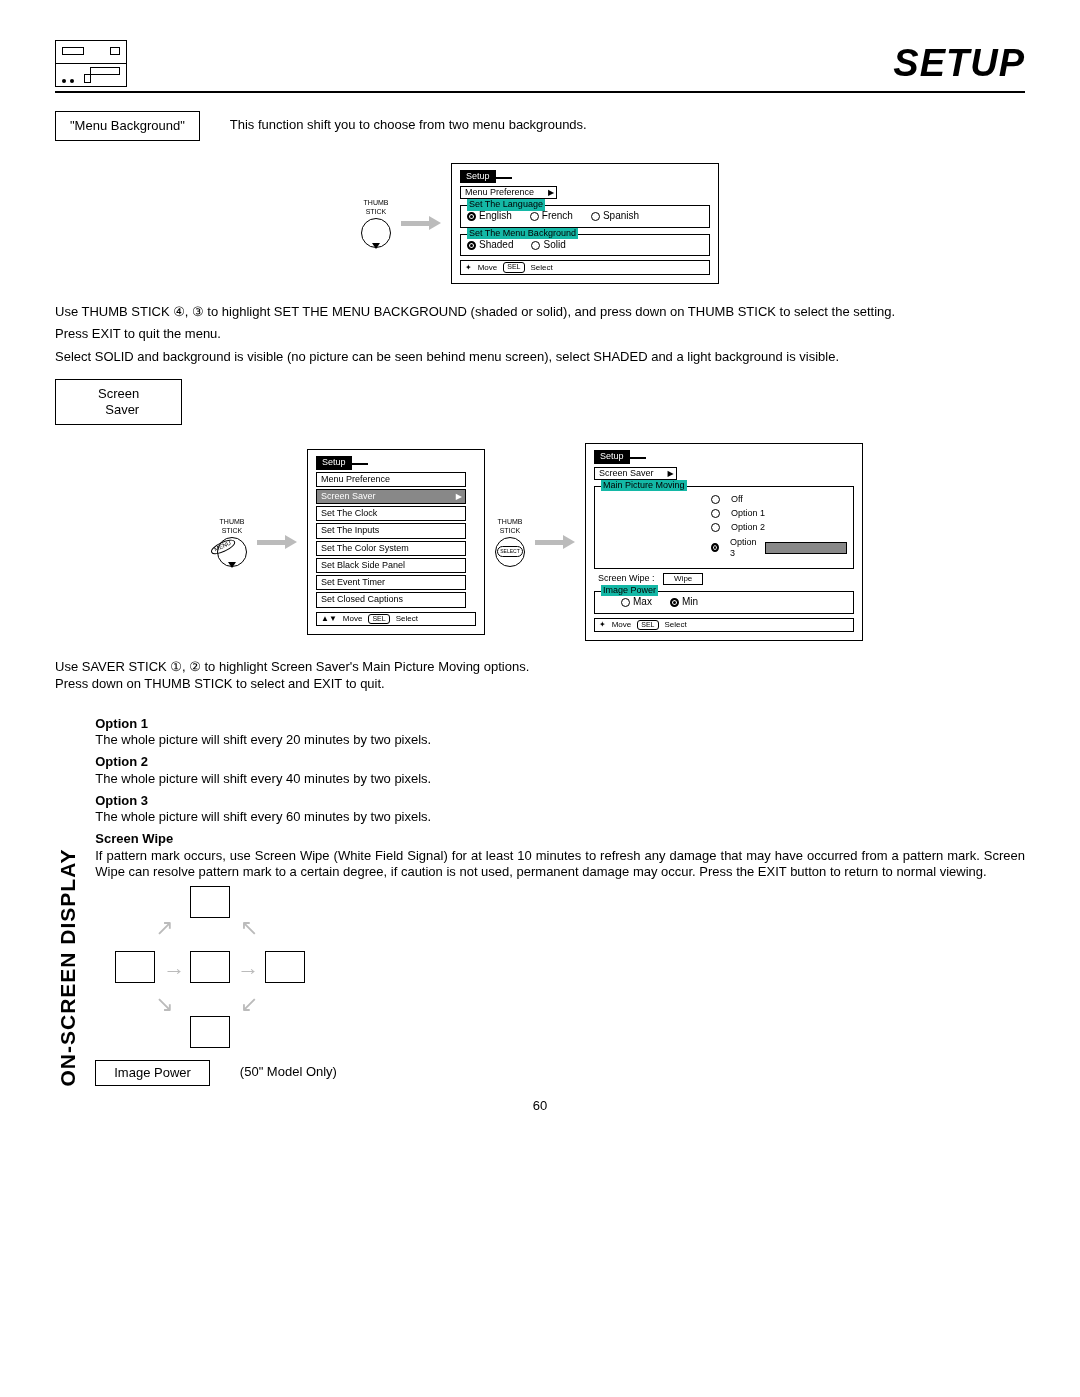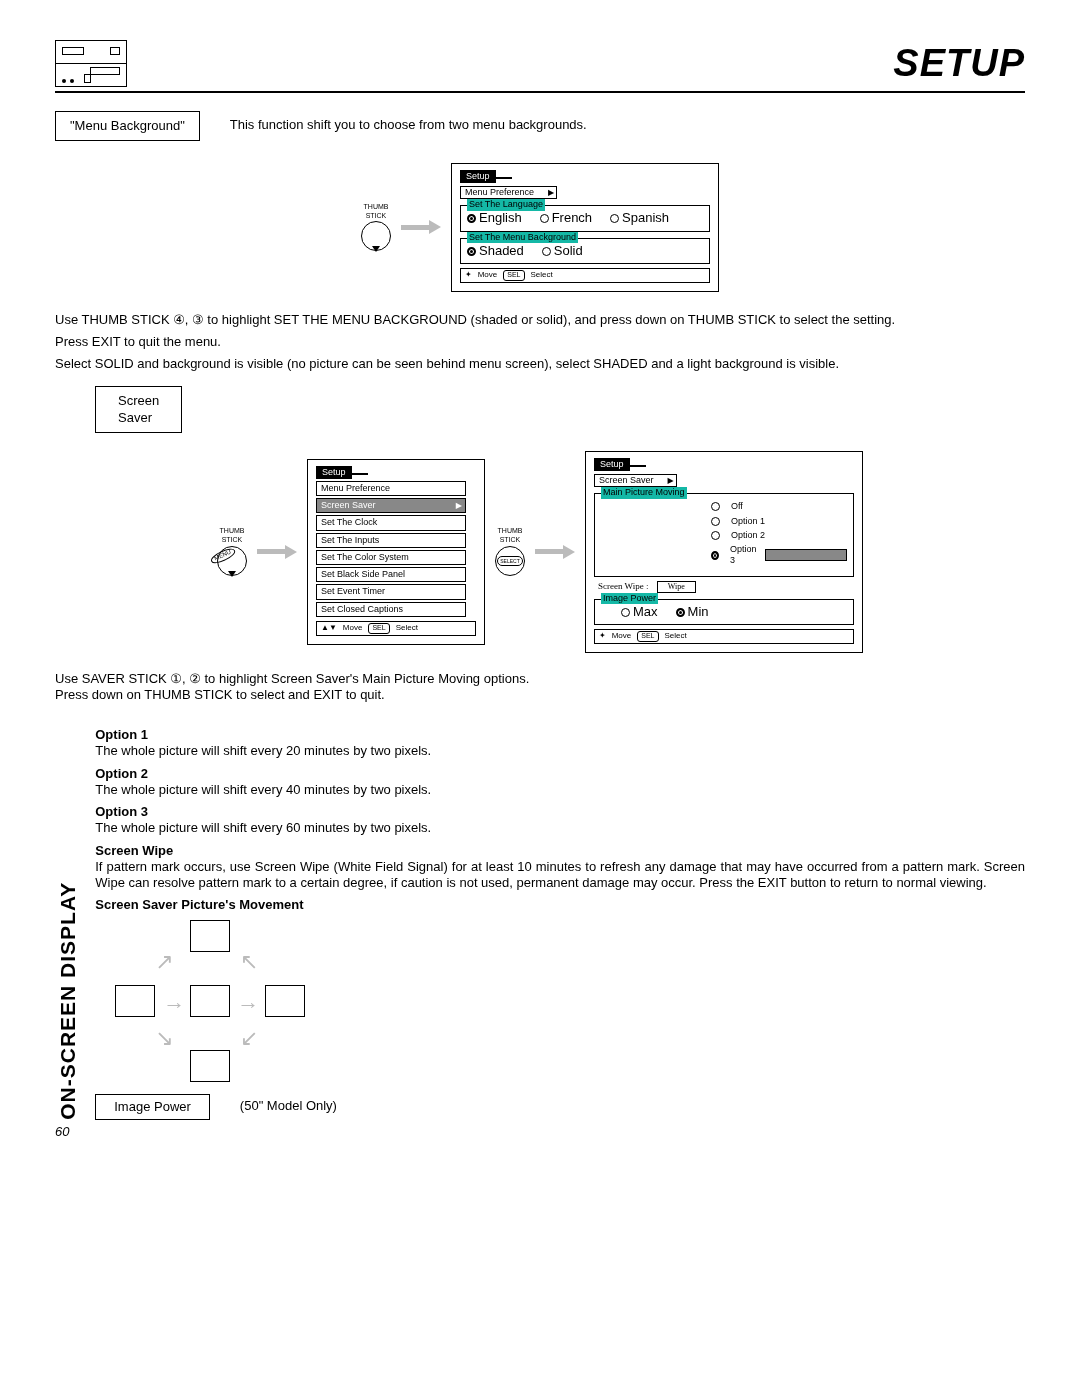--- a/index.html
+++ b/index.html
@@ -31,21 +31,21 @@
     font-size:9px;
     position: relative;
     margin: 10px 0;
   }
   .osd-tab { display:inline-block; background:#000; color:#fff; padding:1px 6px; font-size:9px; margin-right:-4px;}
   .osd-tab2 { display:inline-block; border:1px solid #000; background:#888; color:#fff; padding:0px 12px 0px 6px; font-size:9px;}
   .osd-sub { display:inline-block; border:1px solid #000; background:#fff; padding:0 22px 0 4px; font-size:9px; margin-top:3px; position:relative;}
   .osd-sub .arrow-r { position:absolute; right:2px; top:1px; font-size:8px;}
   .fieldset { border:1px solid #000; margin:6px 0 4px 0; padding:4px 6px 4px 6px; position:relative;}
   .fieldset .legend { position:absolute; top:-7px; left:6px; background:#14b8a6; padding:0 2px; font-size:9px;}
-  .radio-row { display:flex; gap:18px; font-size:13px;}
+  .radio-row { display:flex; gap:18px; font-size:10px;}
   .radio { display:inline-block; width:7px; height:7px; border:1px solid #000; border-radius:50%; margin-right:3px; vertical-align:middle;}
   .radio.on { background:#000; width:5px; height:5px; border:2px solid #000; box-shadow: inset 0 0 0 1px #fff;}
   .osd-foot { border:1px solid #000; font-size:8px; padding:1px 4px; margin-top:4px; display:flex; gap:6px; align-items:center;}
   .thumb-group { display:flex; flex-direction:column; align-items:center; font-size:7px; gap:1px;}
   .thumb-circle { width:28px; height:28px; border:1.5px solid #000; border-radius:50%; position:relative;}
   .thumb-circle .tri { position:absolute; bottom:-2px; left:10px; width:0; height:0; border-left:4px solid transparent; border-right:4px solid transparent; border-top:6px solid #000;}
   .arrow-line { display:flex; align-items:center;}
   .arrow-line .shaft { width:28px; height:5px; background:#bbb;}
   .arrow-line .head { width:0; height:0; border-top:7px solid transparent; border-bottom:7px solid transparent; border-left:12px solid #bbb;}
   .flex-center { display:flex; align-items:center; gap:10px; justify-content:center;}
@@ -58,21 +58,21 @@
   .sidebar-label { writing-mode: vertical-rl; transform: rotate(180deg); font-weight:bold; font-size:21px; letter-spacing:1px; }
   .movement { position:relative; width:210px; height:170px; margin-left:10px;}
   .mv-box { position:absolute; width:38px; height:30px; border:1px solid #000;}
   .grey-arrow { color:#bbb; font-size:22px; position:absolute;}
   b { font-weight:bold; }
   .osd .wipe-btn { display:inline-block; border:1px solid #000; padding:0 10px; font-size:8px; margin-left:6px;}
   .sel-key { display:inline-block; border:1px solid #000; border-radius:3px; font-size:7px; padding:0 3px;}
   .menu-tag { position:absolute; transform:rotate(-25deg); font-size:6px; border:1px solid #000; border-radius:50%/50%; padding:0px 3px; left:-8px; top:4px;}
   .select-circle { width:28px; height:28px; border:1.5px solid #000; border-radius:50%; display:flex; align-items:center; justify-content:center;}
   .select-circle .inner { border:1px solid #000; border-radius:8px; font-size:5px; padding:1px 2px;}
-  .page-num { text-align:left; margin-top:4px;font-style:italic;}
+  .page-num { text-align:center; margin-top:12px;}
   .para { margin: 6px 0; }
 </style>
 </head>
 <body>
 
 <div class="header-row">
   <div class="device-icon">
     <div class="slit1"></div>
       <div class="slit2"></div>
       <div class="line"></div>
@@ -127,21 +127,21 @@
       <span>Select</span>
     </div>
   </div>
 </div>
 
 <div class="para justify">Use THUMB STICK ④, ③ to highlight SET THE MENU BACKGROUND (shaded or solid), and press down on THUMB STICK to select the setting.</div>
 <div>Press EXIT to quit the menu.</div>
 <div class="para justify">Select SOLID and background is visible (no picture can be seen behind menu screen), select SHADED and a light background is visible.</div>
 
 <div class="sec-row" style="margin-top:14px;">
-  <div class="box-label" style="text-align:left; white-space:pre; padding:6px 22px;margin-left:40px;">Screen
+  <div class="box-label" style="text-align:right; white-space:pre; padding:6px 42px;">Screen
 Saver</div>
 </div>
 
 <div style="display:flex; align-items:center; justify-content:center; gap:10px; margin:8px 0;">
   <div style="position:relative;">
     <div class="thumb-group">
       <div style="white-space:pre; text-align:center;">THUMB
 STICK</div>
       <div class="thumb-circle" style="position:relative;">
         <div class="tri"></div>
@@ -202,21 +202,21 @@
       <div class="opt-row">
           <span class="radio"></span>
           <span>Option 2</span>
         </div>
       <div class="opt-row sel">
           <span class="radio on"></span>
           <span>Option 3</span>
           <span class="bar"></span>
         </div>
     </div>
-    <div style="font-size:9px; margin:4px 0 2px 4px;font-family:Liberation Serif, serif;">
+    <div style="font-size:9px; margin:4px 0 2px 4px;">
       <span>Screen Wipe :</span>
       <span class="wipe-btn">Wipe</span>
     </div>
     <div class="fieldset">
       <span class="legend">Image Power</span>
       <div class="radio-row" style="margin-left:20px;">
         <span><span class="radio"></span><span>Max</span></span>
         <span><span class="radio on"></span><span>Min</span></span>
       </div>
     </div>
@@ -237,21 +237,20 @@
   <div style="flex:1;">
     <div class="para"><b>Option 1</b><br>
       <span>The whole picture will shift every 20 minutes by two pixels.</span></div>
     <div class="para"><b>Option 2</b><br>
       <span>The whole picture will shift every 40 minutes by two pixels.</span></div>
     <div class="para"><b>Option 3</b><br>
       <span>The whole picture will shift every 60 minutes by two pixels.</span></div>
     <div class="para"><b>Screen Wipe</b><br>
       <span class="justify" style="display:block;">If pattern mark occurs, use Screen Wipe (White Field Signal) for at least 10 minutes to refresh any damage that may have occurred from a pattern mark.  Screen Wipe can resolve pattern mark to a certain degree, if caution is not used, permanent damage may occur. Press the EXIT button to return to normal viewing.</span></div>
 
-    <div class="para"><b>Screen Saver Picture's Movement</b></div>
     <div class="movement">
       <div class="mv-box" style="top:0; left:85px;"></div>
       <div class="mv-box" style="top:65px; left:10px;"></div>
       <div class="mv-box" style="top:65px; left:85px;"></div>
       <div class="mv-box" style="top:65px; left:160px;"></div>
       <div class="mv-box" style="top:130px; left:85px;"></div>
       <span class="grey-arrow" style="top:28px; left:50px;">↗</span>
       <span class="grey-arrow" style="top:28px; left:135px; transform:scaleX(-1);">↗</span>
       <span class="grey-arrow" style="top:68px; left:58px;">→</span>
       <span class="grey-arrow" style="top:68px; left:132px;">→</span>

